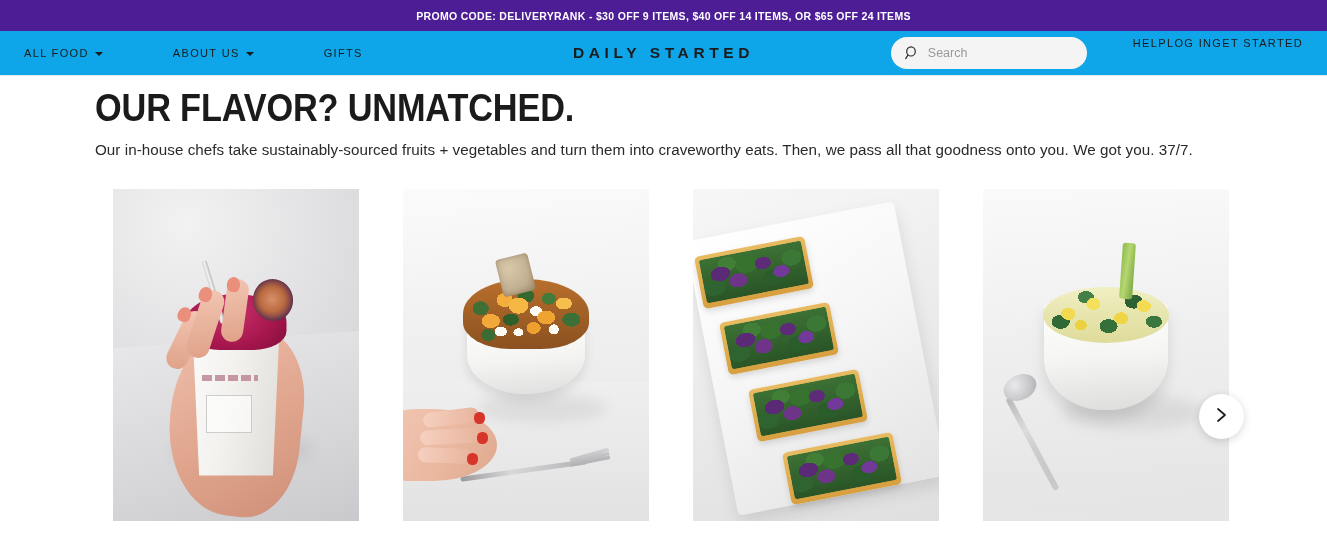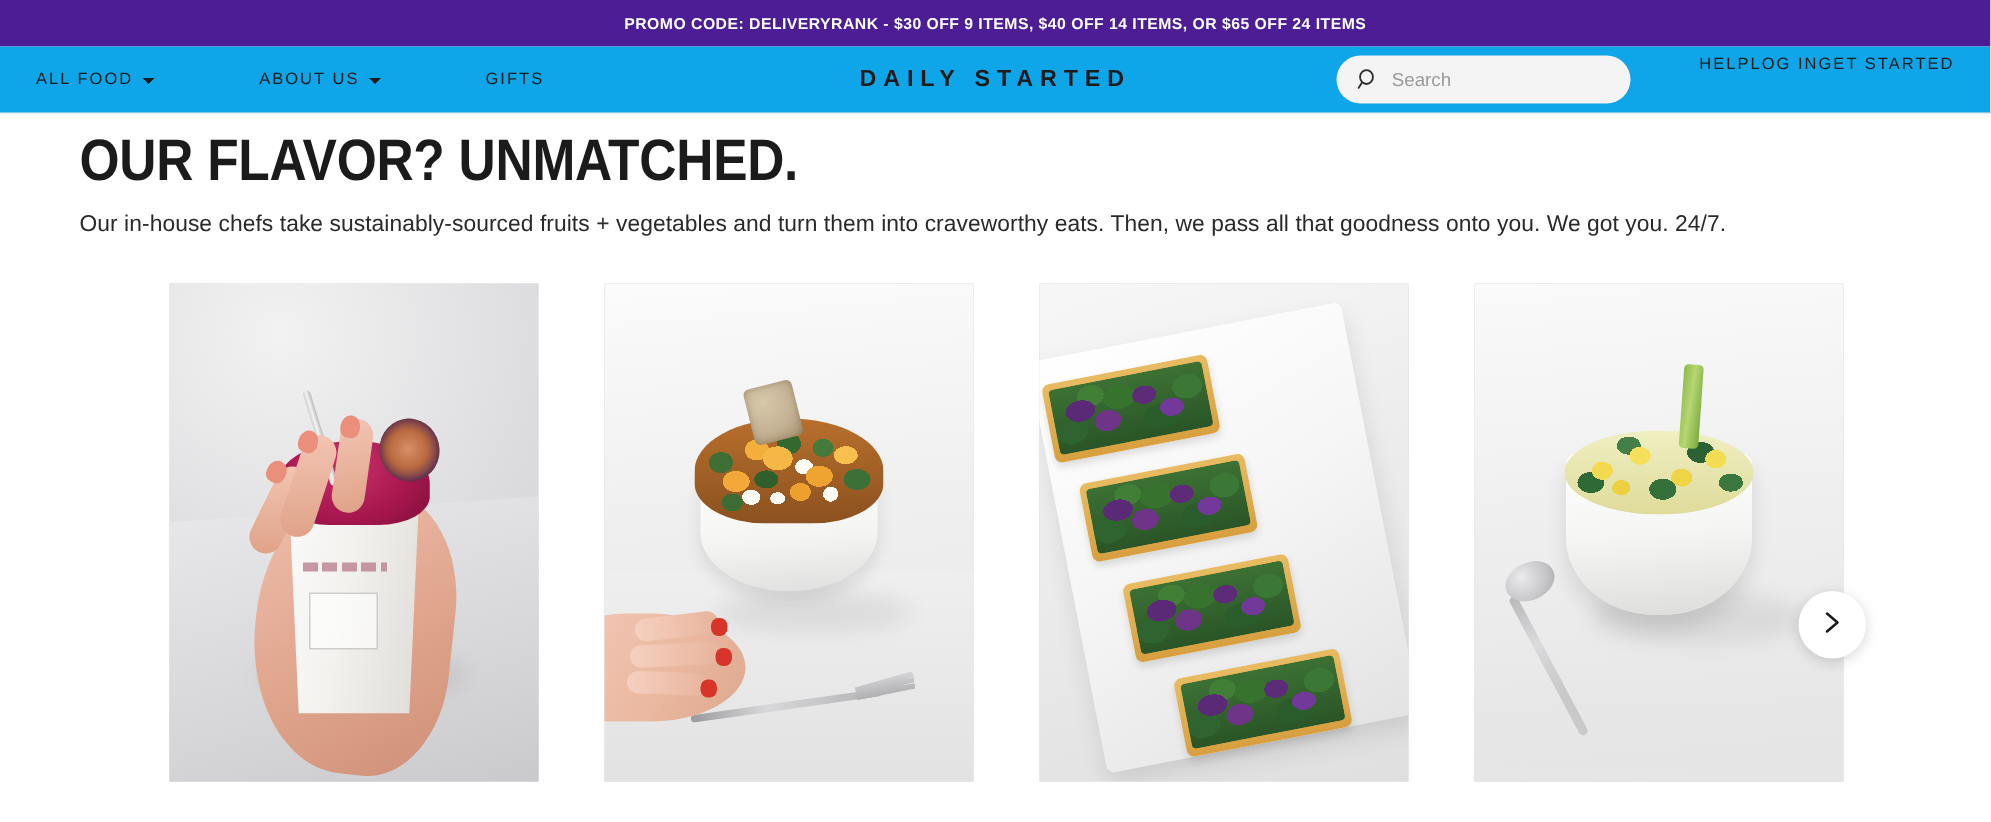--- a/index.html
+++ b/index.html
@@ -110,21 +110,21 @@
     font-size: 12.5px;
     color: #5a5a5a;
     width: 100%;
   }
   .search-input::placeholder { color: #9a9a9a; }
 
   .nav-right .nav-link { }
   .nav-right .nav-link:first-of-type { margin-left: 0; }
 
   
-  .content { padding: 0 24px 0 53px; }
+  .content { padding: 0 24px 0 95px; }
 
   .headline {
     margin-top: 12px;
     font-family: "Liberation Sans Narrow", "Liberation Sans", sans-serif;
     font-size: 39px;
     line-height: 1.02;
     font-weight: bold;
     letter-spacing: -0.2px;
     color: #1b1b1b;
     transform: scaleX(0.88);
@@ -487,21 +487,21 @@
       <input class="search-input" type="text" placeholder="Search" style="">
     </div>
     <a class="nav-link">HELP</a>
     <a class="nav-link">LOG IN</a>
     <a class="nav-link">GET STARTED</a>
   </div>
 </nav>
 
 <div class="content">
   <h1 class="headline">OUR FLAVOR? UNMATCHED.</h1>
-  <p class="subhead">Our in-house chefs take sustainably-sourced fruits + vegetables and turn them into craveworthy eats. Then, we pass all that goodness onto you. We got you. 24/7.</p>
+  <p class="subhead">Our in-house chefs take sustainably-sourced fruits + vegetables and turn them into craveworthy eats. Then, we pass all that goodness onto you. We got you. 37/7.</p>
 </div>
 
 <div class="carousel">
   <div class="carousel-track">
 
     <div class="card">
       <div class="card-photo ph">
         <div class="c1-bg"></div>
         <div class="c1-sheet"></div>
         <div class="shadow-soft" style="left:24%;top:74%;width:140px;height:30px;"></div>

